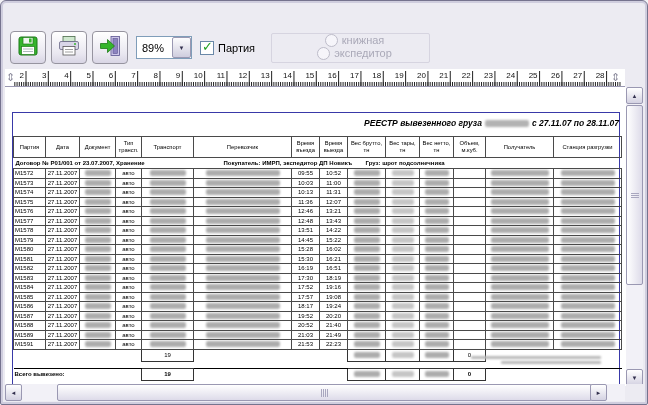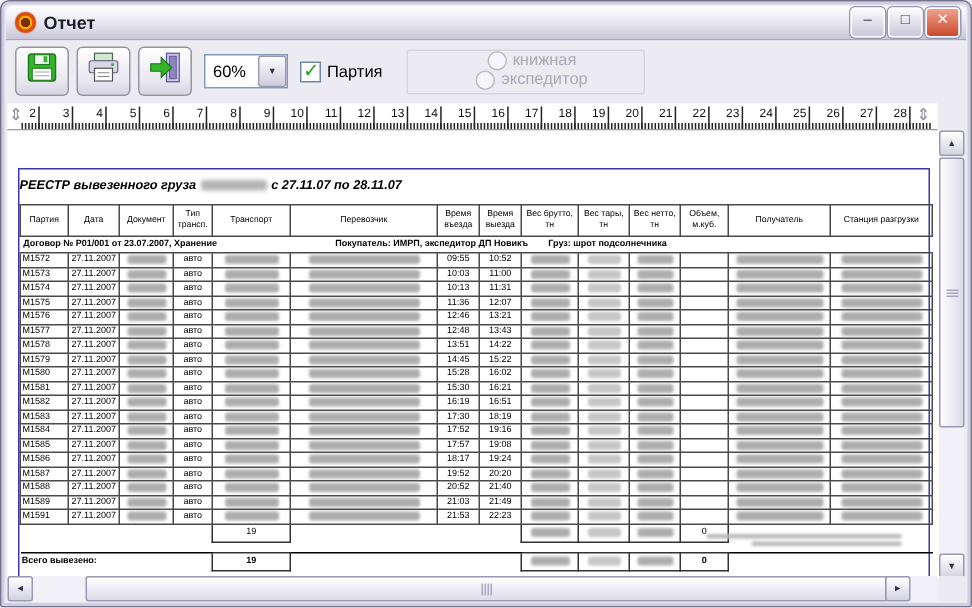--- a/index.html
+++ b/index.html
@@ -44,21 +44,21 @@
   .ruler{position:absolute;left:4px;top:68px;width:620px;height:17px;background:#fff;
          border-bottom:1px solid #9a98b2;}
   .ruler svg{display:block;}
   .ruler-num{font-size:8px;fill:#111;font-family:"Liberation Sans",sans-serif;}
   .ruler-mark{position:absolute;top:0px;font-size:11px;color:#8b8a9c;line-height:17px;}
   
   .content{position:absolute;left:4px;top:86px;width:621px;height:299px;background:#fff;overflow:hidden;}
   .pageframe{position:absolute;left:7px;top:25px;width:606px;height:272px;
              border:1px solid #3939a8;border-bottom:none;background:#fff;}
   .printdate{position:absolute;right:5px;top:1px;font-size:5.5px;color:#222;}
-  .rtitle{position:absolute;left:0;right:0;top:5px;text-align:left;font-size:8.5px;
+  .rtitle{position:absolute;left:0;right:0;top:5px;text-align:right;font-size:8.5px;
           font-style:italic;font-weight:bold;color:#000;white-space:nowrap;}
   .rtitle .rb-inline{display:inline-block;width:44px;height:7px;background:#b3b3b3;
           border-radius:2px;filter:blur(1.3px);vertical-align:middle;margin:0 3px;}
   .report-table{position:absolute;left:0px;top:23px;border-collapse:collapse;table-layout:fixed;
                 width:605px;font-size:6px;color:#000;}
   .report-table td,.report-table th{border:1px solid #4a4a4a;padding:0 1px;overflow:hidden;}
   .report-table th{height:20px;font-weight:normal;font-size:5.8px;line-height:1.2;
                    text-align:center;vertical-align:middle;white-space:normal;}
   .report-table td{height:8.5px;line-height:8px;white-space:nowrap;}
   td.c-c{text-align:center;} td.c-l{text-align:left;}
@@ -91,29 +91,20 @@
   .vscroll .grip i{width:8px;height:1px;}
   .hscroll .grip i{width:1px;height:8px;}
   .corner{position:absolute;right:4px;bottom:3px;width:17px;height:17px;background:#ecebf2;}
 </style>
 </head>
 <body>
 
 <div class="stage">
   <div class="window">
 
-    <div class="titlebar">
-      <div class="app-icon"></div>
-      <div class="title-text">Отчет</div>
-      <div class="winbtns">
-        <div class="winbtn">–</div>
-        <div class="winbtn">□</div>
-        <div class="winbtn close">✕</div>
-      </div>
-    </div>
 
     <div class="toolbar">
       <div class="tb-btn">
         <span>
           <svg width="24" height="24" viewBox="0 0 24 24">
             <rect x="3" y="3" width="18" height="18" rx="2" fill="#35b52c" stroke="#1d7a18"></rect>
             <rect x="7" y="3.5" width="10" height="6.5" fill="#eef6ee" stroke="#1d7a18" stroke-width="0.7"></rect>
             <rect x="13" y="4.5" width="2.6" height="4" fill="#35b52c"></rect>
             <rect x="5.5" y="12.5" width="13" height="8" fill="#ffffff" stroke="#1d7a18" stroke-width="0.7"></rect>
             <line x1="7" y1="15" x2="17" y2="15" stroke="#9aa" stroke-width="0.8"></line>
@@ -136,21 +127,21 @@
       <div class="tb-btn">
         <span>
           <svg width="24" height="24" viewBox="0 0 24 24">
             <rect x="13" y="2.5" width="8.5" height="19" fill="#cdc6ea" stroke="#5a5490" stroke-width="0.8"></rect>
             <rect x="15" y="4.5" width="4.5" height="15" fill="#8d84c0" stroke="#5a5490" stroke-width="0.6"></rect>
             <path d="M2.5 9.5 h7 v-4 l7 6.5 -7 6.5 v-4 h-7 z" fill="#35b52c" stroke="#1d7a18" stroke-width="0.8"></path>
           </svg>
         </span>
       </div>
       <div class="combo">
-        <div class="combo-val">60%</div>
+        <div class="combo-val">89%</div>
         <div class="combo-btn">
           <span>▼</span>
         </div>
       </div>
       <div class="chk-wrap">
         <div class="chk">
           <span class="mark">✓</span>
         </div>
         <span class="chk-label">Партия</span>
       </div>

